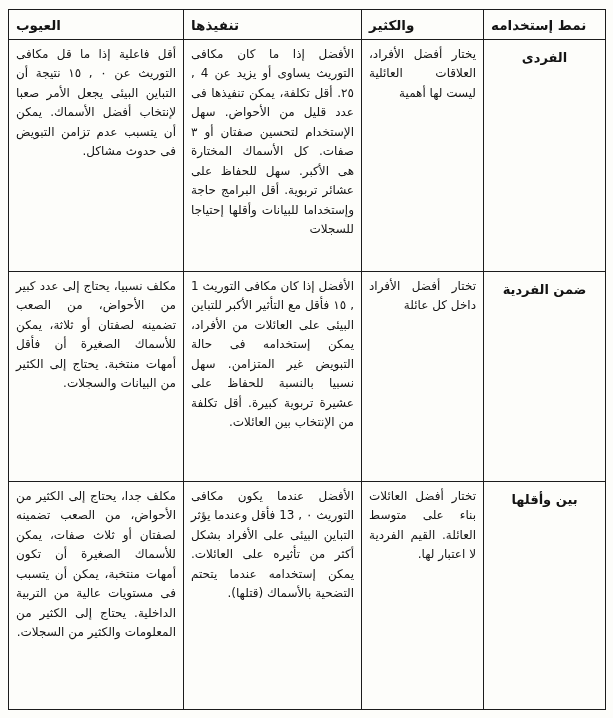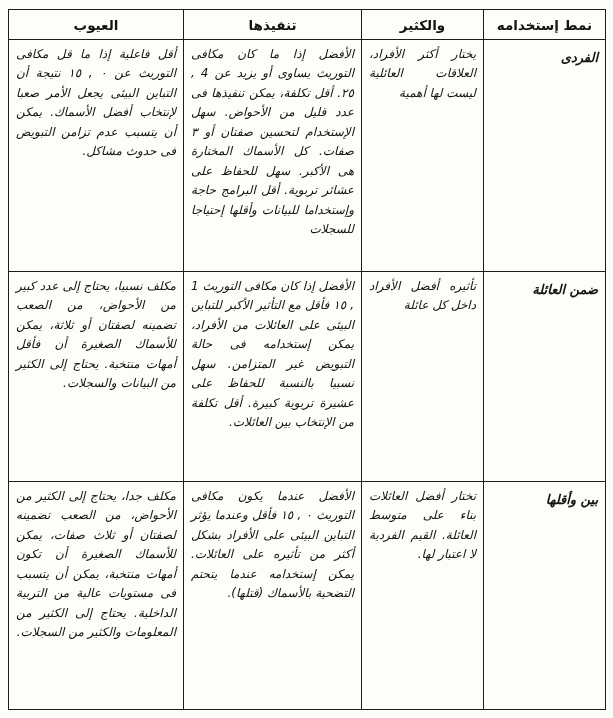--- a/index.html
+++ b/index.html
@@ -31,34 +31,33 @@
   .doc-table th,
   .doc-table td {
     border: 1.5px solid #1c1c1c;
     vertical-align: top;
     box-sizing: border-box;
     padding: 5px 7px;
   }
   .doc-table th {
     font-weight: bold;
     font-size: 13.5px;
-    text-align: center;
+    text-align: left;
     height: 30px;
     padding-top: 7px;
   }
   .doc-table td {
     font-size: 12px;
     line-height: 1.62;
     text-align: justify;
-    font-style: italic;
   }
   td.type-cell {
     font-weight: bold;
     font-size: 13px;
-    text-align: right;
+    text-align: center;
     padding-top: 7px;
   }
   tr.row-individual  { height: 232px; }
   tr.row-within      { height: 210px; }
   tr.row-between     { height: 228px; }
 </style>
 </head>
 <body>
 
 <div class="page">
@@ -73,31 +72,31 @@
       <tr>
         <th>نمط إستخدامه</th>
         <th>والكثير</th>
         <th>تنفيذها</th>
         <th>العيوب</th>
       </tr>
     </thead>
     <tbody>
       <tr class="row-individual">
         <td class="type-cell">الفردى</td>
-        <td>يختار أكثر الأفراد، العلاقات العائلية ليست لها أهمية</td>
+        <td>يختار أفضل الأفراد، العلاقات العائلية ليست لها أهمية</td>
         <td>الأفضل إذا ما كان مكافى التوريث يساوى أو يزيد عن 4 , ٢٥. أقل تكلفة، يمكن تنفيذها فى عدد قليل من الأحواض. سهل الإستخدام لتحسين صفتان أو ٣ صفات. كل الأسماك المختارة هى الأكبر. سهل للحفاظ على عشائر تربوية. أقل البرامج حاجة وإستخداما للبيانات وأقلها إحتياجا للسجلات</td>
         <td>أقل فاعلية إذا ما قل مكافى التوريث عن ٠ , ١٥ نتيجة أن التباين البيئى يجعل الأمر صعبا لإنتخاب أفضل الأسماك. يمكن أن يتسبب عدم تزامن التبويض فى حدوث مشاكل.</td>
       </tr>
       <tr class="row-within">
-        <td class="type-cell">ضمن العائلة</td>
-        <td>تأثيره أفضل الأفراد داخل كل عائلة</td>
+        <td class="type-cell">ضمن الفردية</td>
+        <td>تختار أفضل الأفراد داخل كل عائلة</td>
         <td>الأفضل إذا كان مكافى التوريث 1 , ١٥ فأقل مع التأثير الأكبر للتباين البيئى على العائلات من الأفراد، يمكن إستخدامه فى حالة التبويض غير المتزامن. سهل نسبيا بالنسبة للحفاظ على عشيرة تربوية كبيرة. أقل تكلفة من الإنتخاب بين العائلات.</td>
         <td>مكلف نسبيا، يحتاج إلى عدد كبير من الأحواض، من الصعب تضمينه لصفتان أو ثلاثة، يمكن للأسماك الصغيرة أن فأقل أمهات منتخبة. يحتاج إلى الكثير من البيانات والسجلات.</td>
       </tr>
       <tr class="row-between">
         <td class="type-cell">بين وأقلها</td>
         <td>تختار أفضل العائلات بناء على متوسط العائلة. القيم الفردية لا اعتبار لها.</td>
-        <td>الأفضل عندما يكون مكافى التوريث ٠ , ١٥ فأقل وعندما يؤثر التباين البيئى على الأفراد بشكل أكثر من تأثيره على العائلات. يمكن إستخدامه عندما يتحتم التضحية بالأسماك (قتلها).</td>
+        <td>الأفضل عندما يكون مكافى التوريث ٠ , 13 فأقل وعندما يؤثر التباين البيئى على الأفراد بشكل أكثر من تأثيره على العائلات. يمكن إستخدامه عندما يتحتم التضحية بالأسماك (قتلها).</td>
         <td>مكلف جدا، يحتاج إلى الكثير من الأحواض، من الصعب تضمينه لصفتان أو ثلاث صفات، يمكن للأسماك الصغيرة أن تكون أمهات منتخبة، يمكن أن يتسبب فى مستويات عالية من التربية الداخلية. يحتاج إلى الكثير من المعلومات والكثير من السجلات.</td>
       </tr>
     </tbody>
   </table>
 </div>
 
 </body></html>

